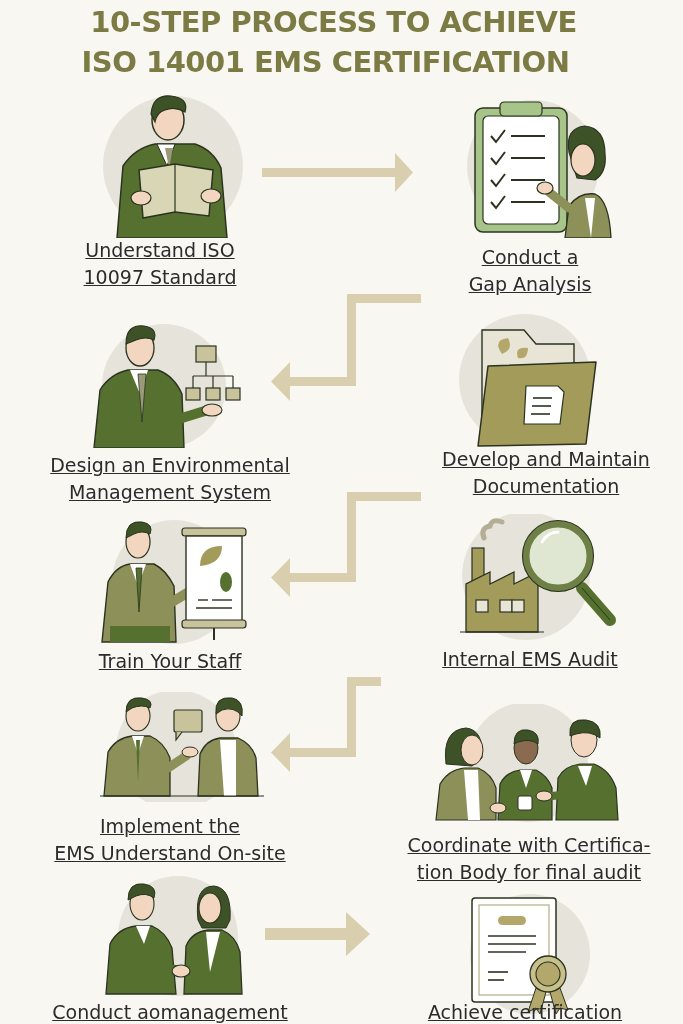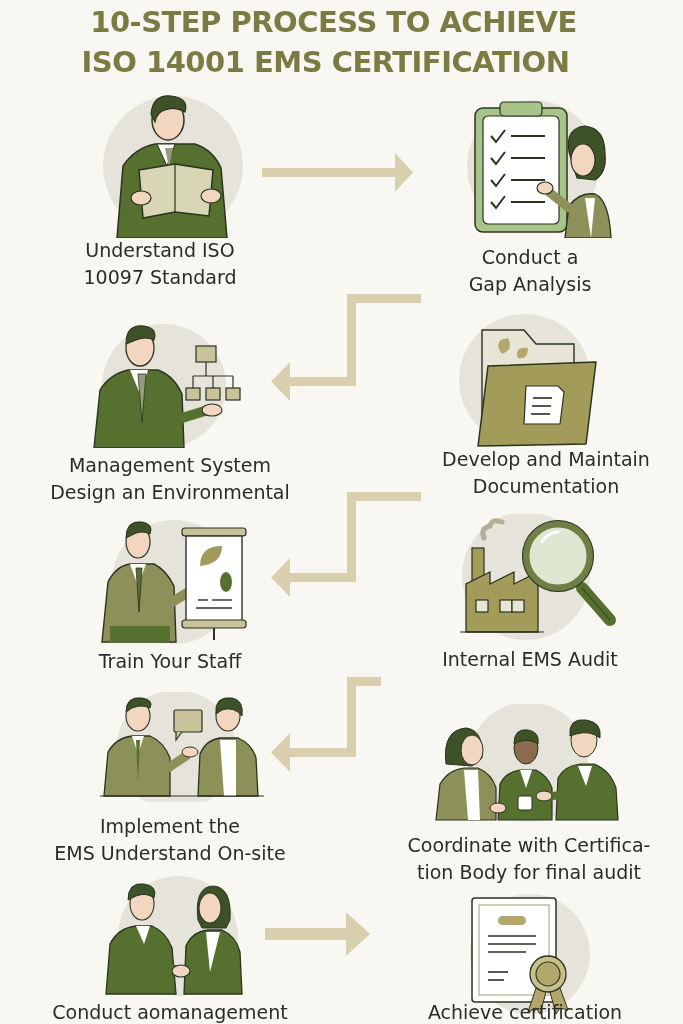--- a/index.html
+++ b/index.html
@@ -2,21 +2,21 @@
 <html><head>
 <meta charset="utf-8">
 <style>
   html, body { margin:0; padding:0; }
   body { width:683px; height:1024px; background:#f8f7f2; position:relative; overflow:hidden; font-family:"DejaVu Sans", sans-serif; }
   .title { position:absolute; left:0; width:683px; text-align:center; color:#7d7b44; font-weight:bold; font-size:29px; letter-spacing:-0.5px; line-height:36px; }
   .t1 { top:4px; left:-8px; }
   .t2 { top:44px; left:-16px; }
   .step { position:absolute; }
   .illus { position:absolute; }
-  .label { position:absolute; text-align:center; color:#2b2b2b; font-size:19px; line-height:27px; white-space:nowrap; }
+  .label { position:absolute; text-align:center; color:#2b2b2b; font-size:19px; line-height:27px; white-space:nowrap;text-decoration:underline; }
   .arrows { position:absolute; left:0; top:0; }
 </style>
 </head>
 <body>
 
 <div class="title t1">10-STEP PROCESS TO ACHIEVE</div>
 <div class="title t2">ISO 14001 EMS CERTIFICATION</div>
 
 <svg class="arrows" width="683" height="1024">
   <g fill="#d9cfae" stroke="none">
@@ -120,22 +120,22 @@
     </g>
     <g stroke="#2b3320" stroke-width="1.2" fill="none">
       <line x1="118" y1="44" x2="118" y2="58"></line>
       <line x1="105" y1="58" x2="145" y2="58"></line>
       <line x1="105" y1="58" x2="105" y2="70"></line>
       <line x1="125" y1="58" x2="125" y2="70"></line>
       <line x1="145" y1="58" x2="145" y2="70"></line>
     </g>
   </svg>
   <div class="label" style="left:20px;top:452px;width:300px">
+    <div>Design an Environmental</div>
     <div>Management System</div>
-    <div>Design an Environmental</div>
   </div>
 </div>
 
 <div class="step">
   <svg class="illus" style="left:440px;top:312px" width="170" height="140" viewBox="0 0 170 140">
     <circle cx="85" cy="68" r="66" fill="#e6e4da"></circle>
     <path d="M42,18 L84,18 L96,32 L134,32 L134,120 L42,120 Z" fill="#e8e5d6" stroke="#2b3320" stroke-width="1.4"></path>
     <path d="M62,42 Q52,28 68,26 Q74,38 62,42 Z" fill="#b3a76b"></path>
     <path d="M78,46 Q74,34 88,36 Q88,48 78,46 Z" fill="#b3a76b"></path>
     <path d="M48,54 L156,50 L146,132 L38,134 Z" fill="#a29b5a" stroke="#2b3320" stroke-width="1.5" stroke-linejoin="round"></path>

